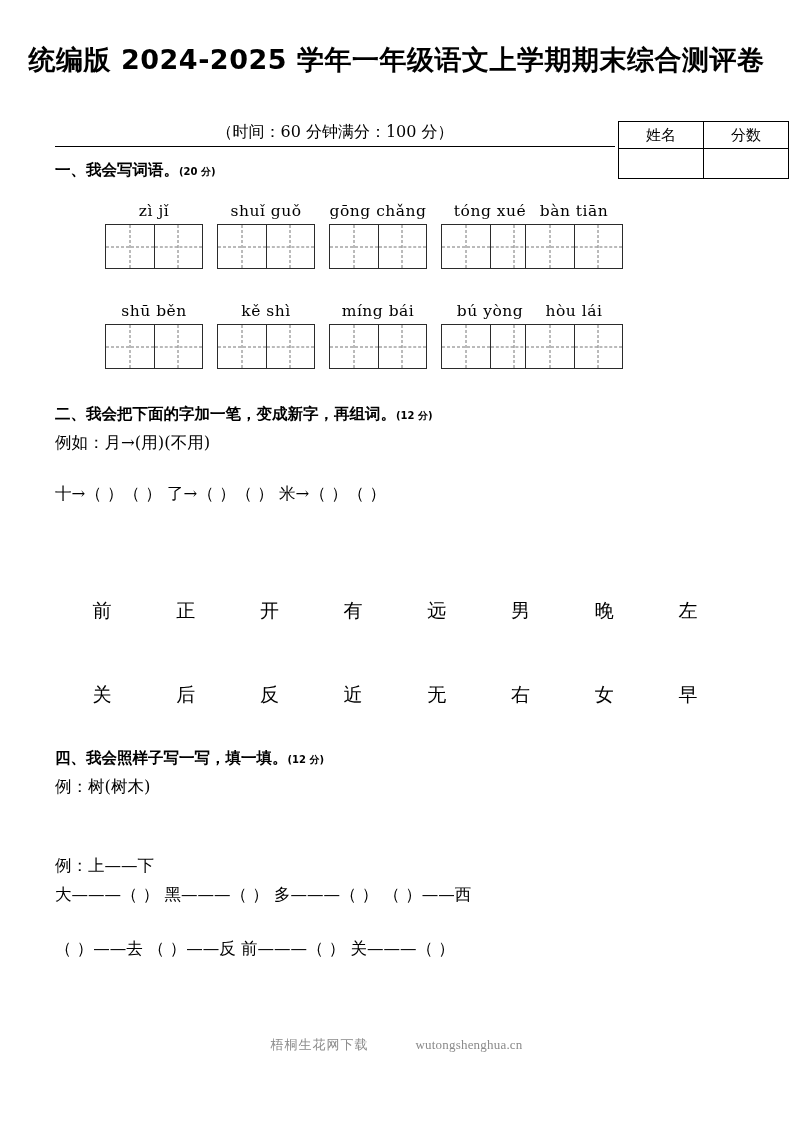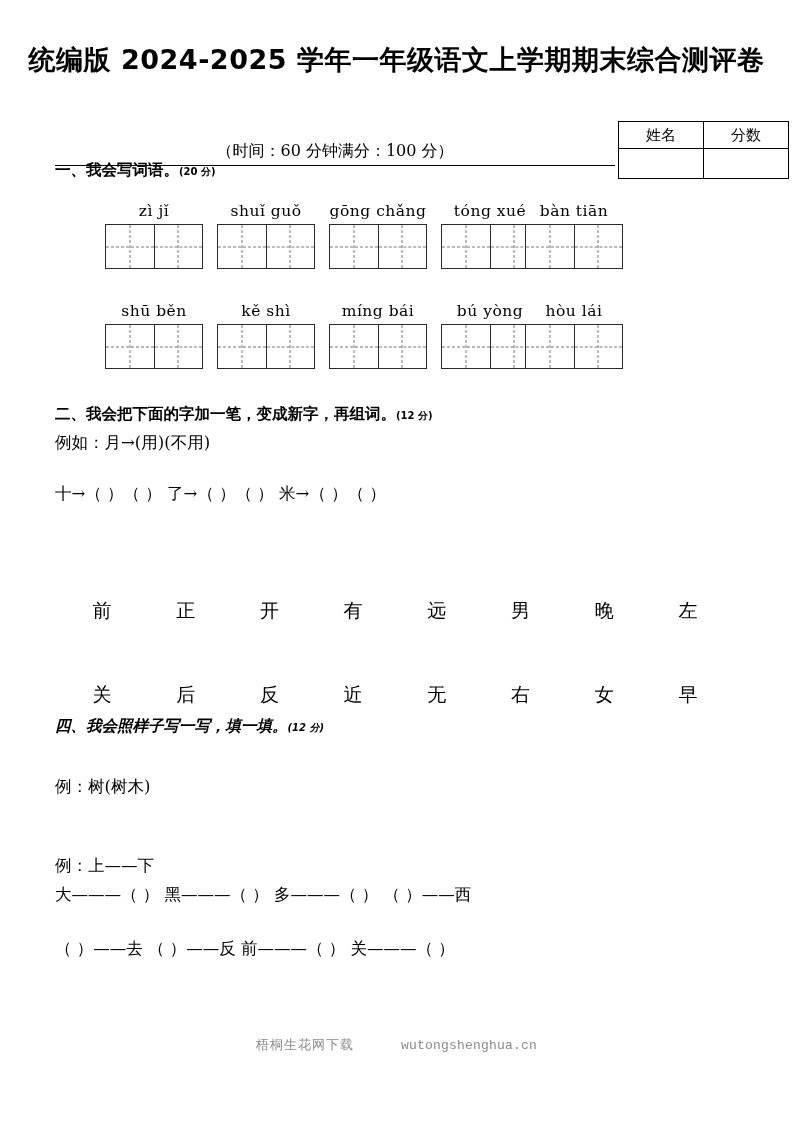--- a/index.html
+++ b/index.html
@@ -35,21 +35,20 @@
     letter-spacing: 0.5px;
     white-space: nowrap;
   }
 
   
   .timeline-wrap {
     position: absolute;
     left: 55px;
     top: 122px;
     width: 560px;
-    margin-top: 19px;
   }
   .timeline-text {
     text-align: center;
     font-size: 16px;
     padding-bottom: 3px;
     white-space: nowrap;
   }
   .timeline-rule {
     border-bottom: 1.4px solid #000;
     width: 100%;
@@ -168,21 +167,21 @@
     left: 0;
     top: 1036px;
     width: 793px;
     text-align: center;
     color: #8a8a8a;
     font-size: 13px;
     white-space: nowrap;
   }
   .footer .cn { letter-spacing: 1px; }
   .footer .url {
-    font-family: Liberation Mono, monospace;
+    font-family: Liberation Serif, serif;
     margin-left: 47px;
     letter-spacing: 0.2px;
   }
 </style>
 </head>
 <body>
 
 <div class="page">
 
   <div class="title">统编版 2024-2025 学年一年级语文上学期期末综合测评卷</div>
@@ -301,21 +300,21 @@
     <span>关</span>
     <span>后</span>
     <span>反</span>
     <span>近</span>
     <span>无</span>
     <span>右</span>
     <span>女</span>
     <span>早</span>
   </div>
 
-  <div class="sec-head" style="top:716px;font-style:italic;">
+  <div class="sec-head" style="top:748px;">
     <span>四、我会照样子写一写，填一填。</span><span class="pts">(12 分)</span>
   </div>
   <div class="line" style="left:55px; top:776px;">例：树(树木)</div>
   <div class="line" style="left:55px; top:855px;">例：上——下</div>
   <div class="line" style="left:55px; top:884px;">大———（    ）       黑———（    ）       多———（    ）      （    ）——西</div>
   <div class="line" style="left:55px; top:938px;">（    ）——去      （    ）——反         前———（    ）      关———（    ）</div>
 
   <div class="footer">
     <span class="cn">梧桐生花网下载</span><span class="url">wutongshenghua.cn</span>
   </div>

